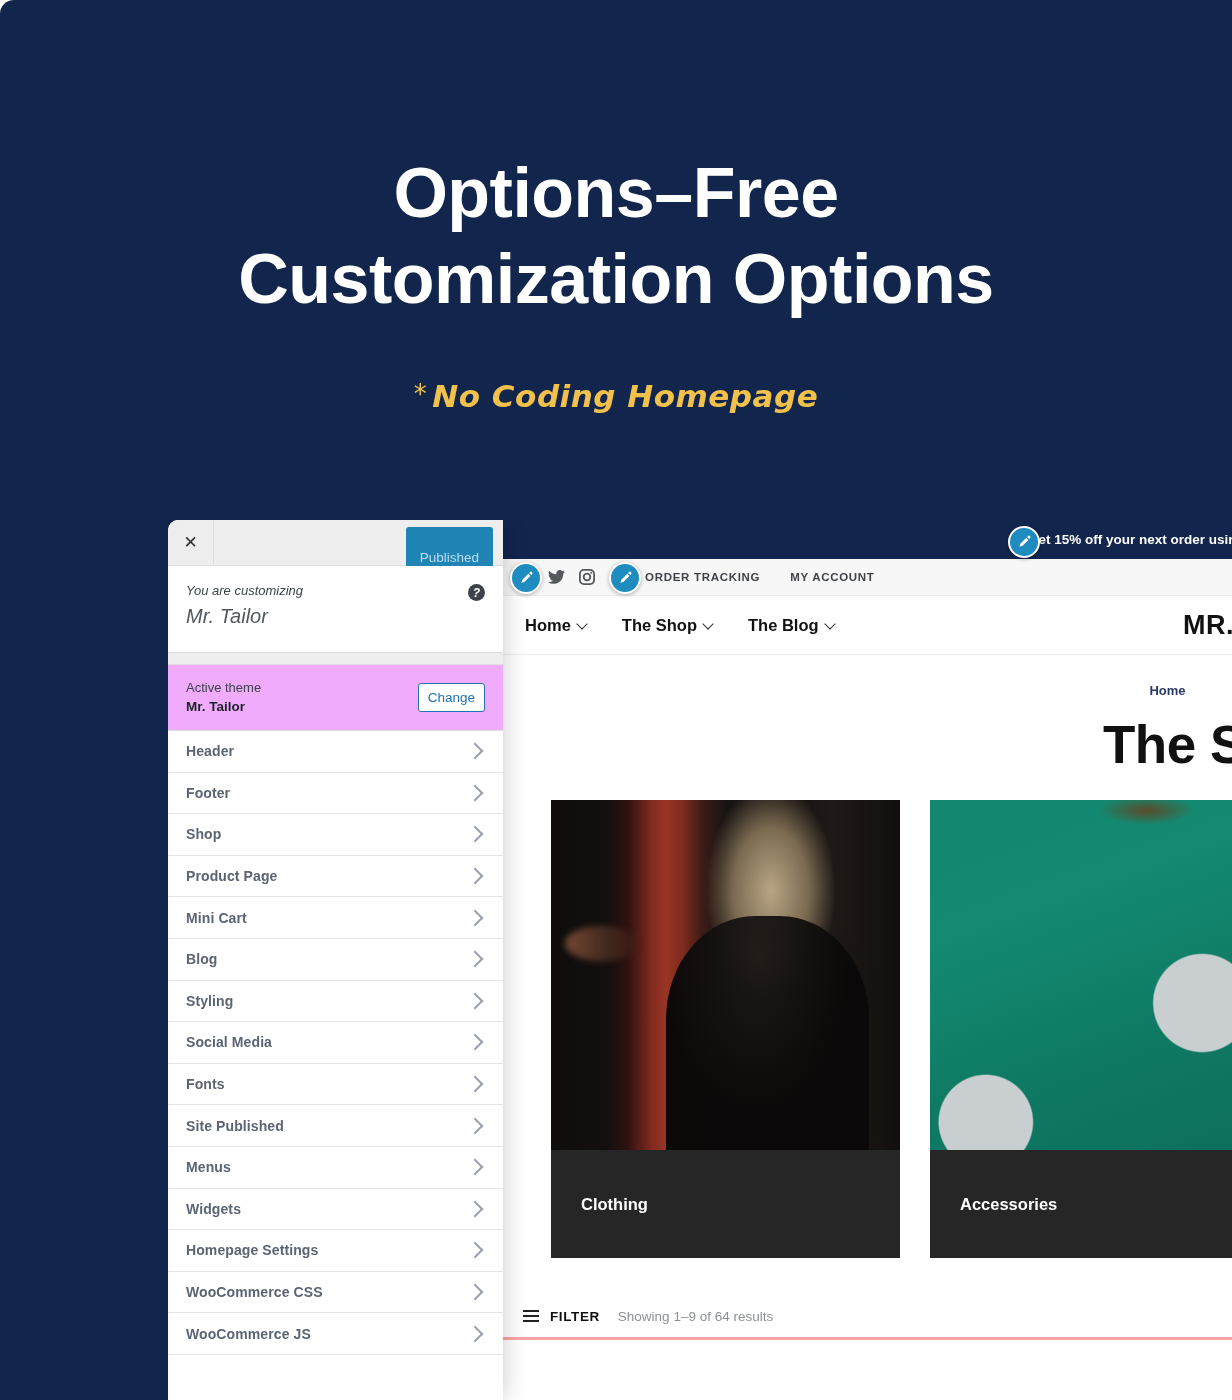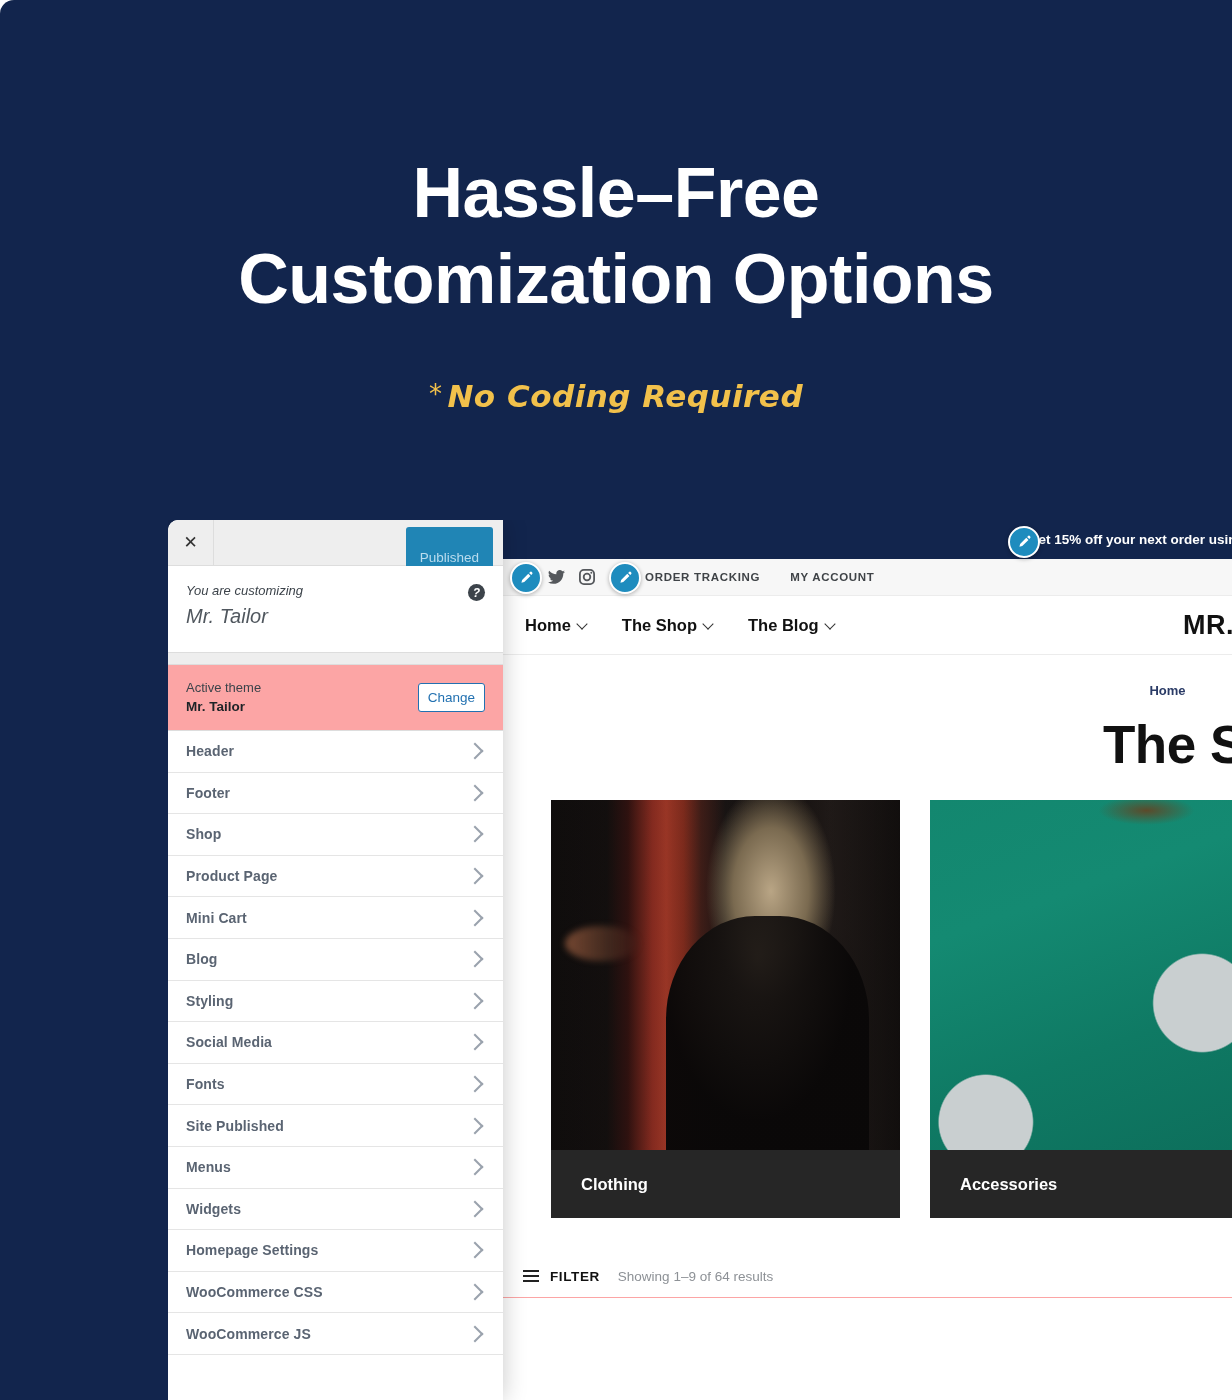--- a/index.html
+++ b/index.html
@@ -147,21 +147,21 @@
   }
 
   .cz-spacer {
     height: 11px;
     background: #eeeeee;
     border-bottom: 1px solid #ddd;
   }
 
   .cz-theme {
     padding: 13px 18px 14px 18px;
-    background: #fca5a5;
+    background: #f0abfc;
     display: flex;
     align-items: center;
     justify-content: space-between;
     border-bottom: 1px solid #ddd;
   }
   .cz-theme-label {
     font-size: 13px;
     color: #3c434a;
     line-height: 19px;
   }
@@ -340,21 +340,21 @@
     position: relative;
   }
   .cat-img {
     width: 349px;
     height: 350px;
     position: relative;
     overflow: hidden;
   }
   .cat-label {
     background: #262626;
-    height: 68px;
+    height: 108px;
     display: flex;
     align-items: center;
     padding-left: 30px;
     color: #fff;
     font-size: 16.5px;
     font-weight: 700;
   }
 
   
   .photo-clothing {
@@ -399,21 +399,21 @@
     position: relative;
   }
 
   .filterbar {
     margin-top: 37px;
     padding: 0 0 0 10px;
     display: flex;
     align-items: center;
     gap: 18px;
     height: 42px;
-    border-bottom: 1px solid #fca5a5;
+    border-bottom: 3px solid #fca5a5;
   }
   .filter-btn {
     display: flex;
     align-items: center;
     gap: 11px;
     cursor: pointer;
     padding-left: 10px;
   }
   .hamburger { display: flex; flex-direction: column; gap: 3px; }
   .hamburger span {
@@ -448,25 +448,25 @@
   }
   .edit-pin svg { display: block; }
 </style>
 </head>
 <body>
 
 <div class="canvas">
 
   <div class="hero">
     <h1 class="hero-title">
-      <span>Hassle–Free</span><br>
+      <span>Options–Free</span><br>
       <span>Customization Options</span>
     </h1>
     <div class="hero-sub">
-      <span class="asterisk">*</span><span>No Coding Required</span>
+      <span class="asterisk">*</span><span>No Coding Homepage</span>
     </div>
   </div>
 
   <div class="mockup">
 
     <div class="preview">
 
       <div class="announce">
         <div class="announce-text">Get 15% off your next order using the</div>
       </div>

